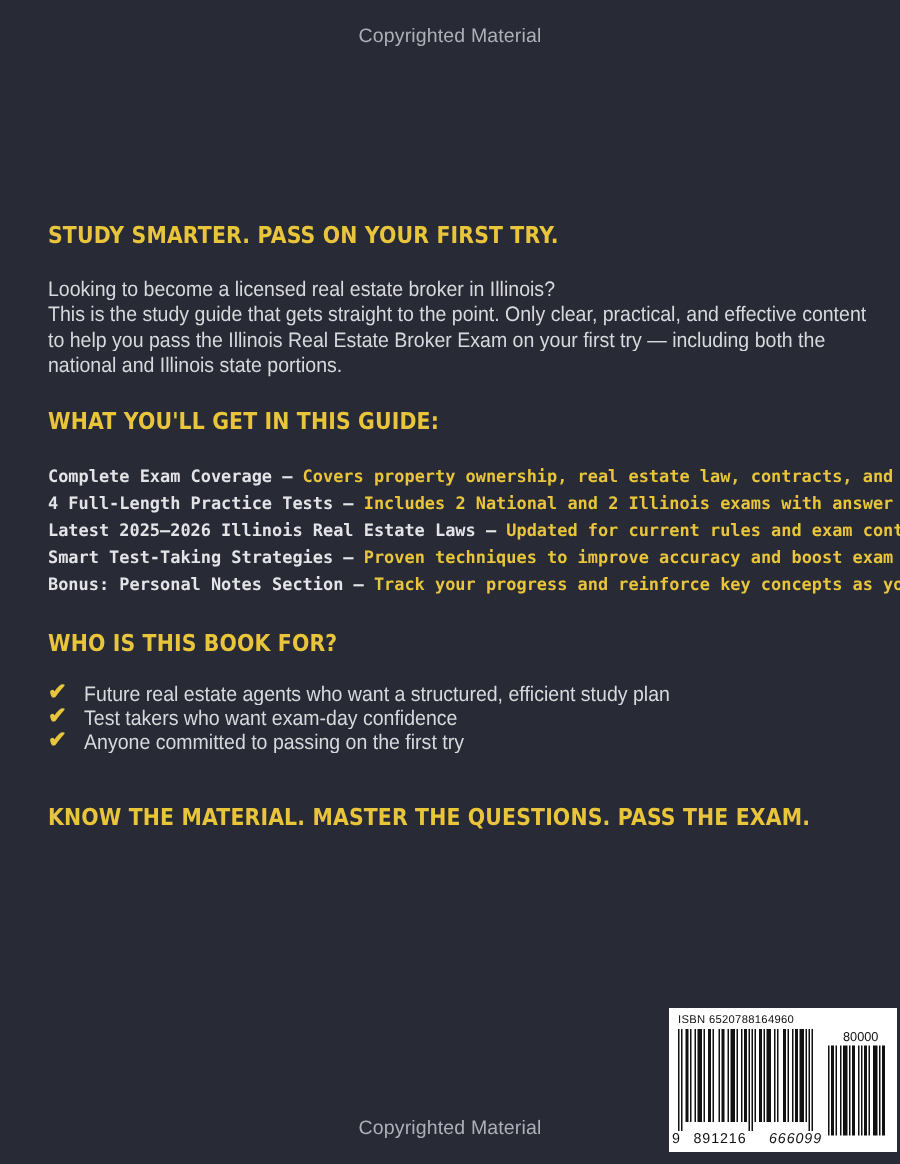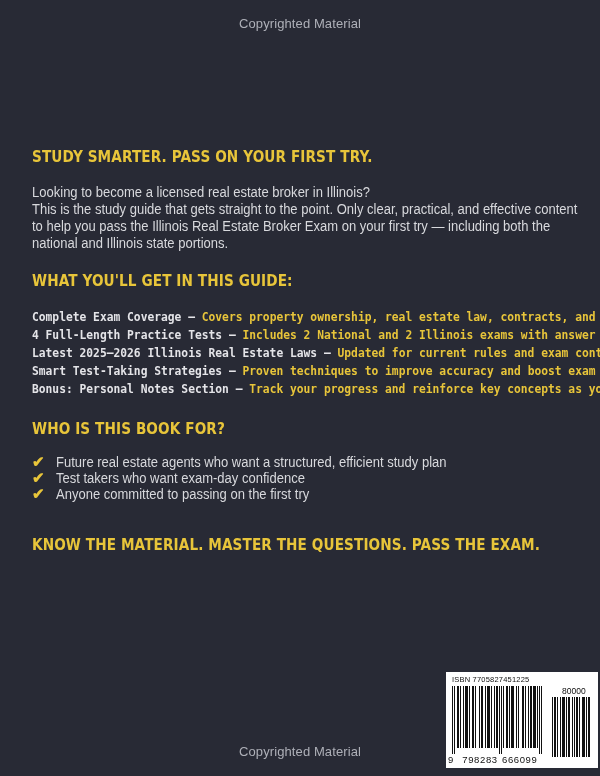--- a/index.html
+++ b/index.html
@@ -149,21 +149,21 @@
       left: 2px;
       top: 82px;
       font-size: 9.5px;
       color: #111;
       display: flex;
       width: 100px;
       gap: 0;
     }
     .digits .d-first { width: 10px; }
     .digits .d-group1 { width: 44px; text-align: center; letter-spacing: 0.6px; }
-    .digits .d-group2 { width: 46px; text-align: left; letter-spacing: 0.6px; }
+    .digits .d-group2 { width: 46px; text-align: right; letter-spacing: 0.6px; font-style: italic; }
   </style>
 </head>
 <body>
 
 <div class="watermark wm-top">Copyrighted Material</div>
 
 <div class="content">
 
   <div class="heading h-study">STUDY SMARTER. PASS ON YOUR FIRST TRY.</div>
 
@@ -208,21 +208,21 @@
     <li>
       <span class="check">✔</span>
       <span class="a-text">Anyone committed to passing on the first try</span>
     </li>
   </ul>
 
   <div class="heading h-know">KNOW THE MATERIAL. MASTER THE QUESTIONS. PASS THE EXAM.</div>
 </div>
 
 <div class="barcode-box">
-  <div class="isbn-text">ISBN 7705827451225</div>
+  <div class="isbn-text">ISBN 6520788164960</div>
   <div class="bars-main">
     <span class="long" style="width:1px"></span>
       <span class="gap" style="width:1px"></span>
       <span class="long" style="width:1px"></span>
     <span class="gap" style="width:2px"></span>
       <span style="width:2px"></span>
       <span class="gap" style="width:1px"></span>
       <span style="width:1px"></span>
     <span class="gap" style="width:2px"></span>
       <span style="width:1px"></span>
@@ -306,18 +306,18 @@
     <span style="width:1px"></span>
       <span class="gap" style="width:2px"></span>
       <span style="width:3px"></span>
       <span class="gap" style="width:1px"></span>
     <span style="width:1px"></span>
       <span class="gap" style="width:1px"></span>
       <span style="width:2px"></span>
   </div>
   <div class="digits">
     <span class="d-first">9</span>
-    <span class="d-group1">798283</span>
+    <span class="d-group1">891216</span>
     <span class="d-group2">666099</span>
   </div>
 </div>
 
 <div class="watermark wm-bottom">Copyrighted Material</div>
 
 </body></html>

